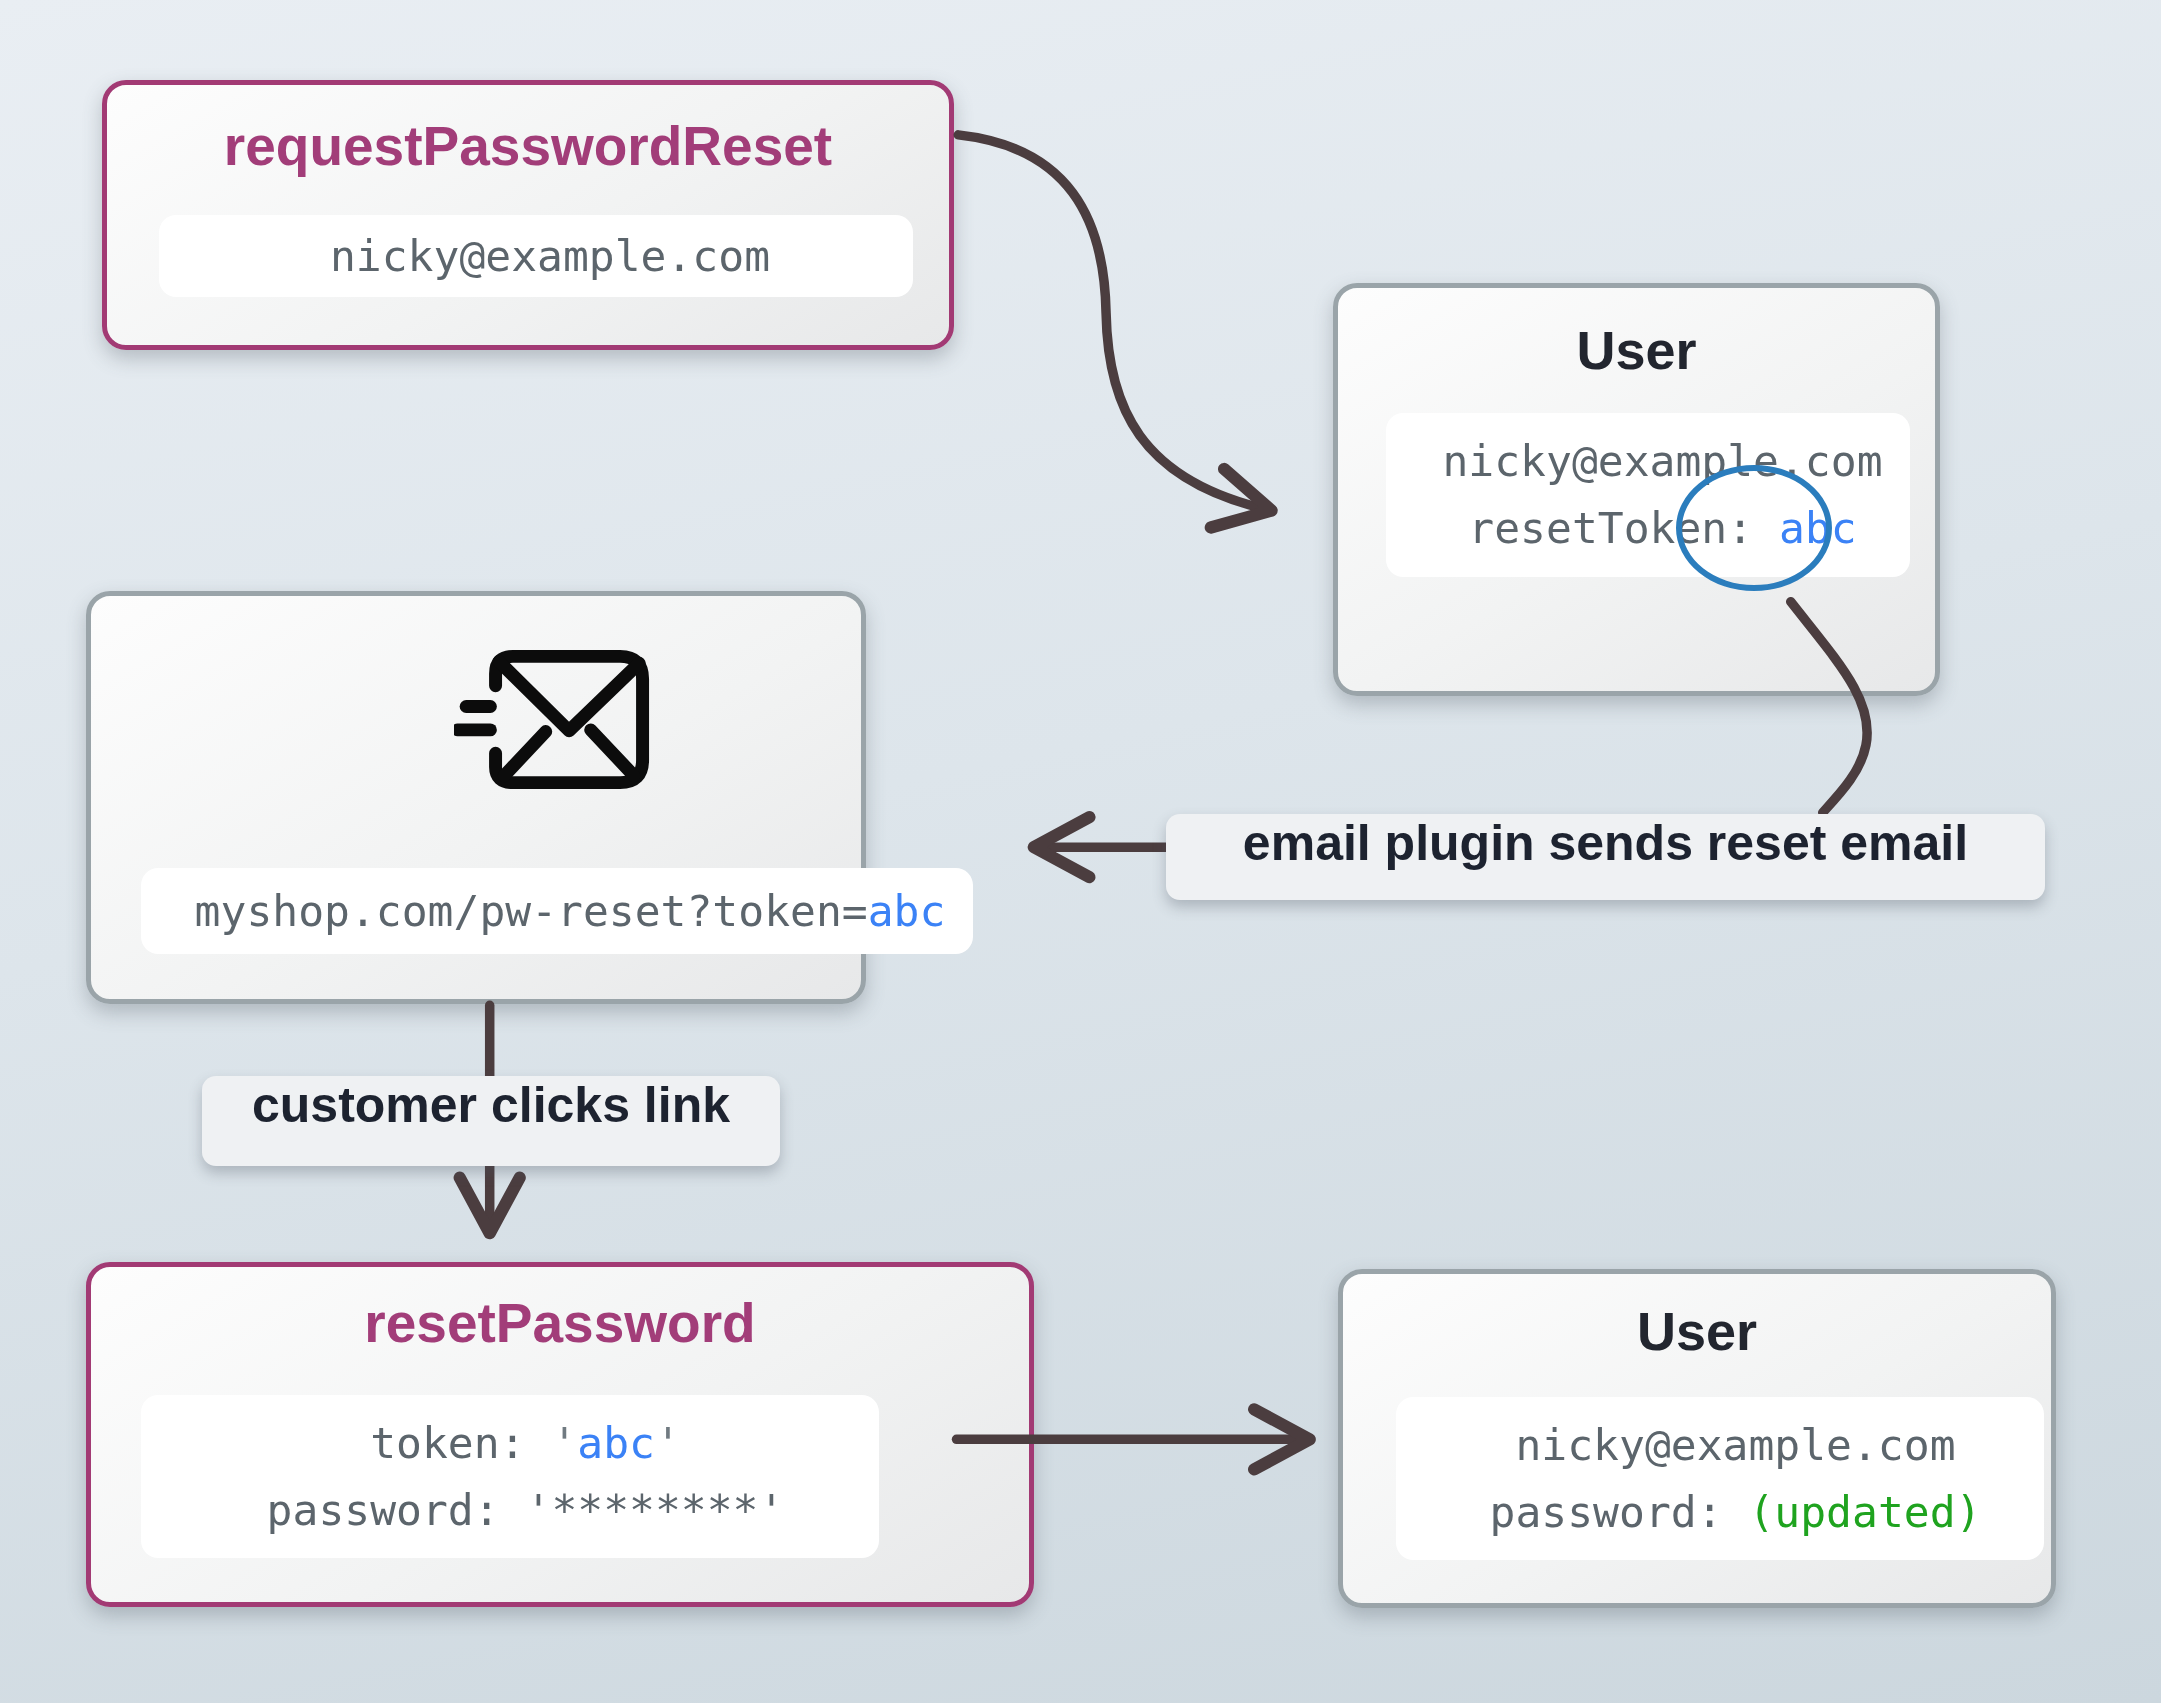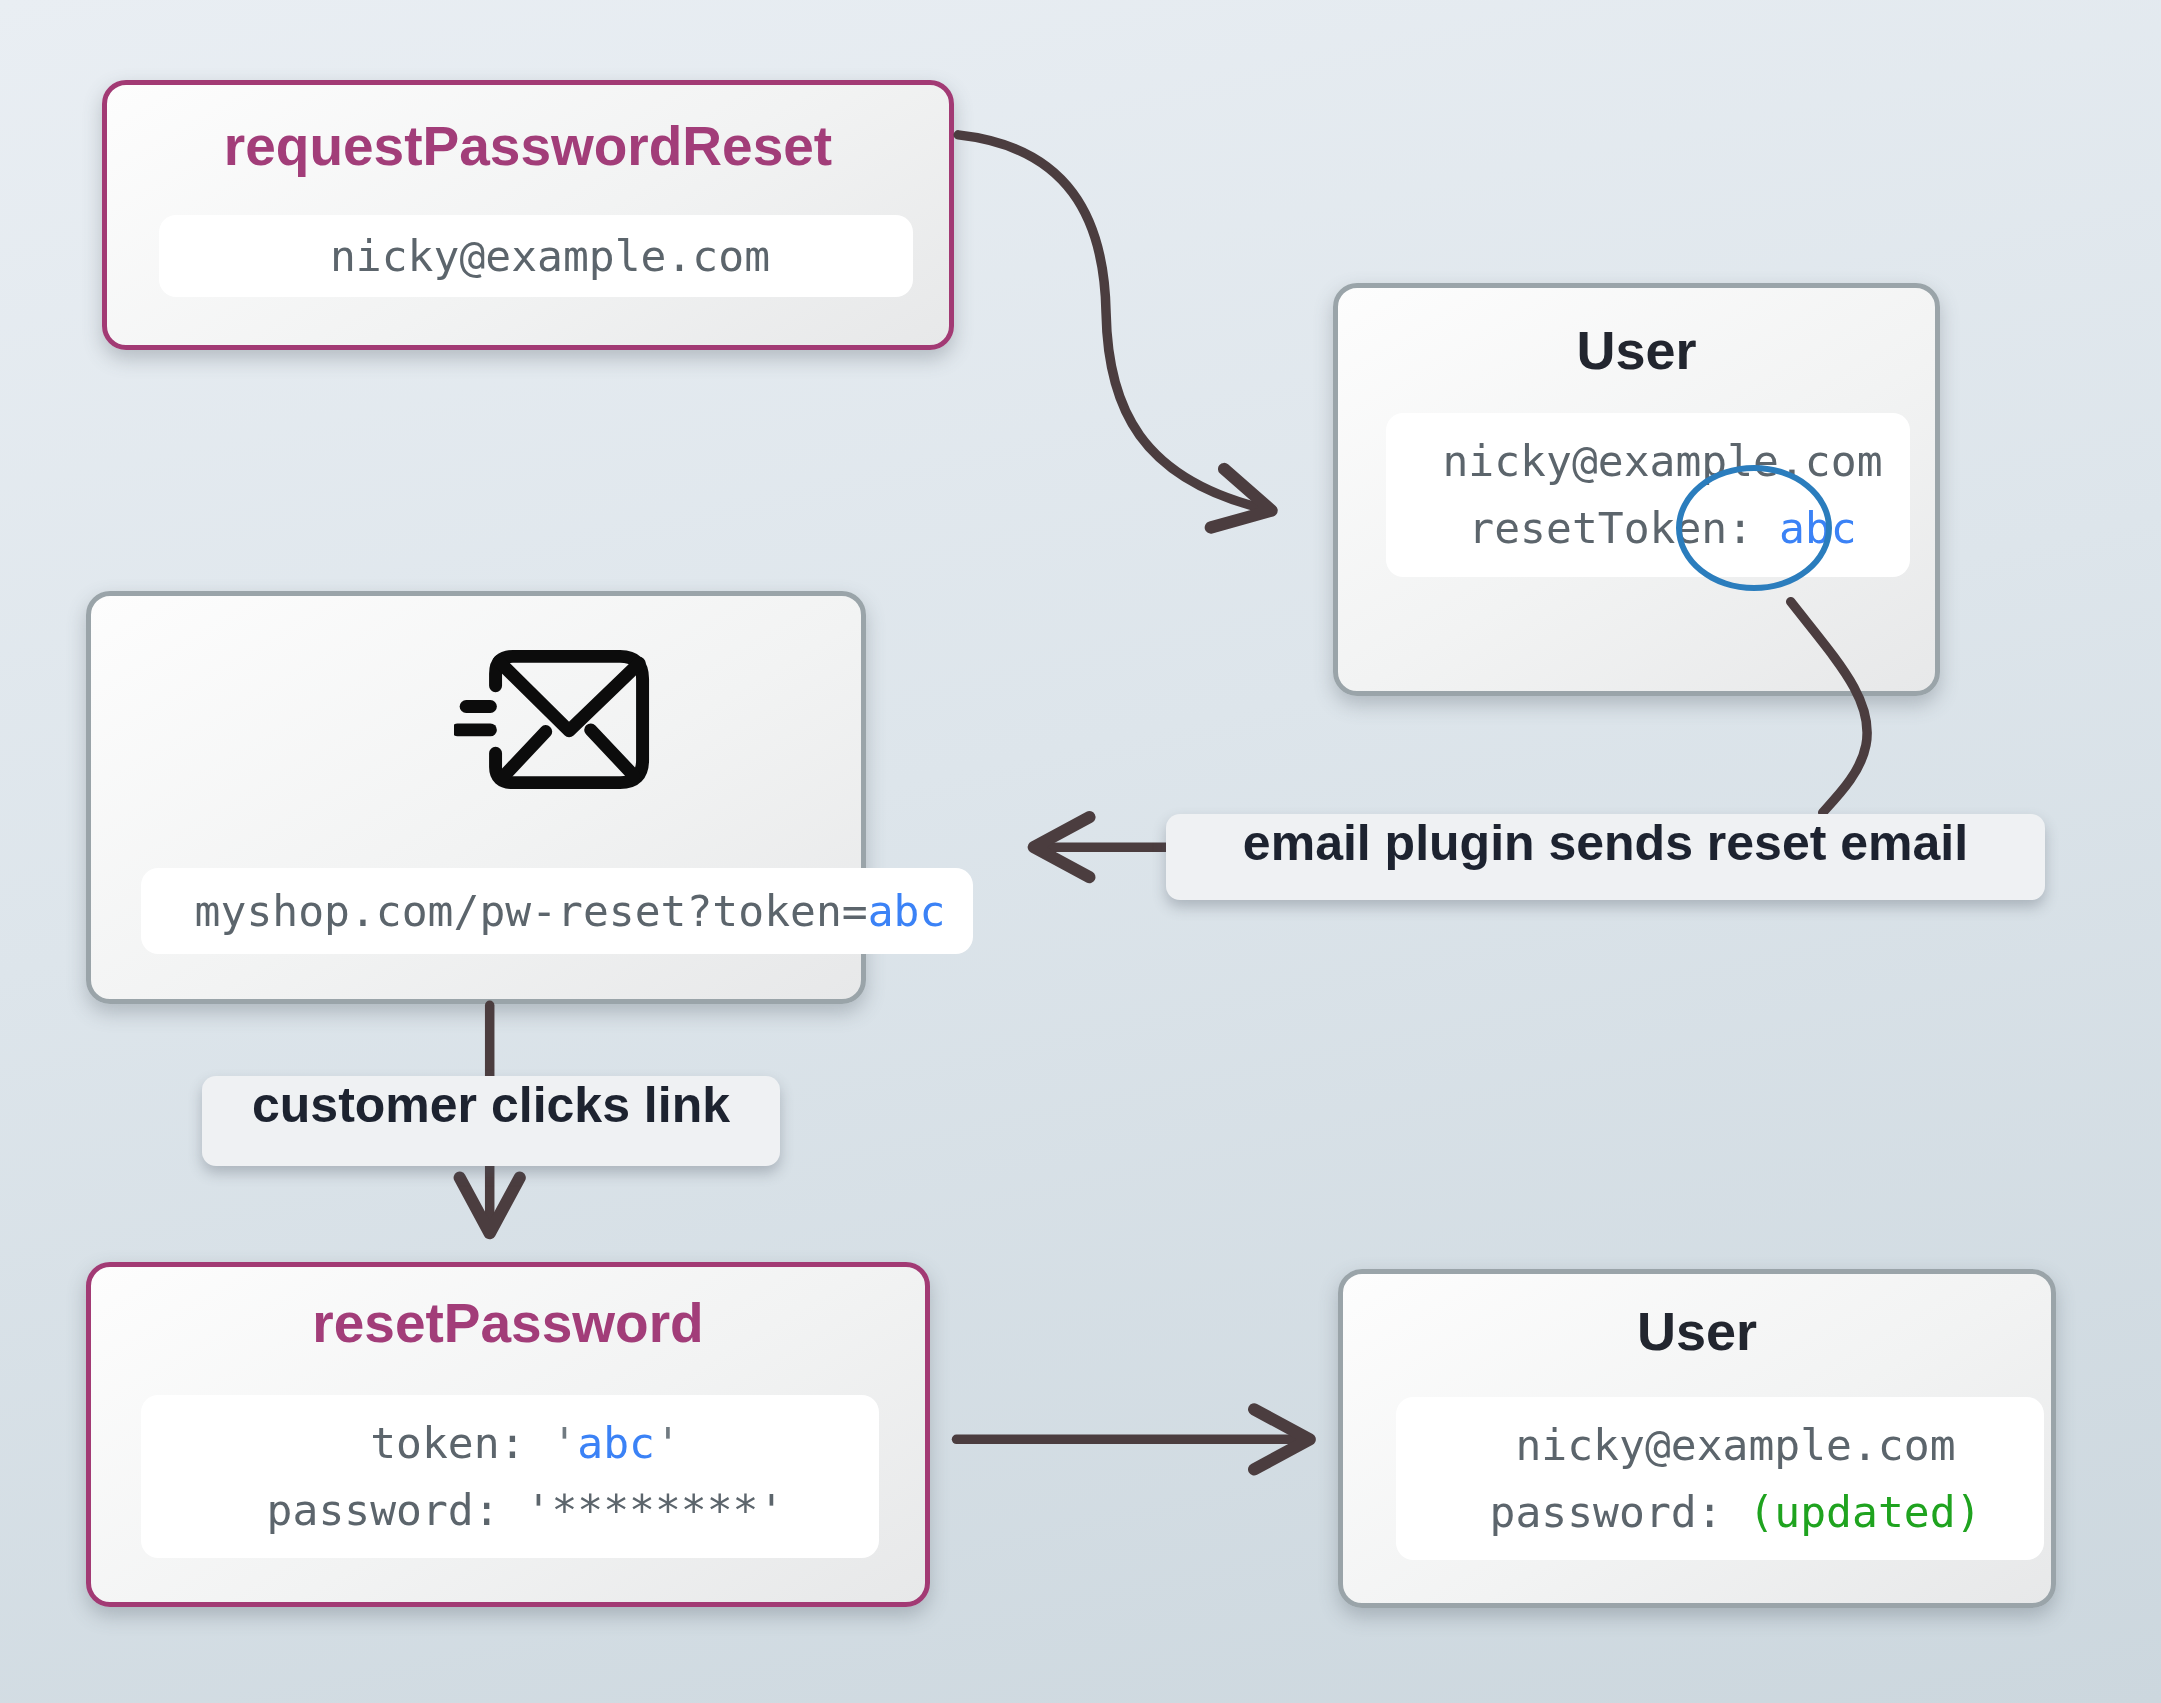--- a/index.html
+++ b/index.html
@@ -72,21 +72,21 @@
         <path d="M 208 150 L 158 97"></path>
         <path d="M 14 70 L 42 70"></path>
         <path d="M 4 97 L 42 97"></path>
       </g>
     </svg>
     <div class="inner" style="left:50px;top:272px;width:806px;height:86px;padding-left:26px;">
       <span><span>myshop.com/pw-reset?token=</span><span class="tok">abc</span></span>
     </div>
   </div>
 
-  <div class="node purple" style="left:86px;top:1262px;width:844px;height:345px;">
+  <div class="node purple" style="left:86px;top:1262px;width:948px;height:345px;">
     <div class="node-title purple-title" style="margin-top:24px;">resetPassword</div>
     <div class="inner" style="left:50px;top:128px;width:707px;height:163px;padding-left:31px;">
       <span><span>token: </span><span class="quote">'</span><span class="tok">abc</span><span class="quote">'</span></span>
       <span><span>password: </span><span>'********'</span></span>
     </div>
   </div>
 
   <div class="node gray" style="left:1338px;top:1269px;width:718px;height:339px;">
     <div class="node-title dark-title" style="margin-top:26px;">User</div>
     <div class="inner" style="left:53px;top:123px;width:617px;height:163px;padding-left:31px;">

